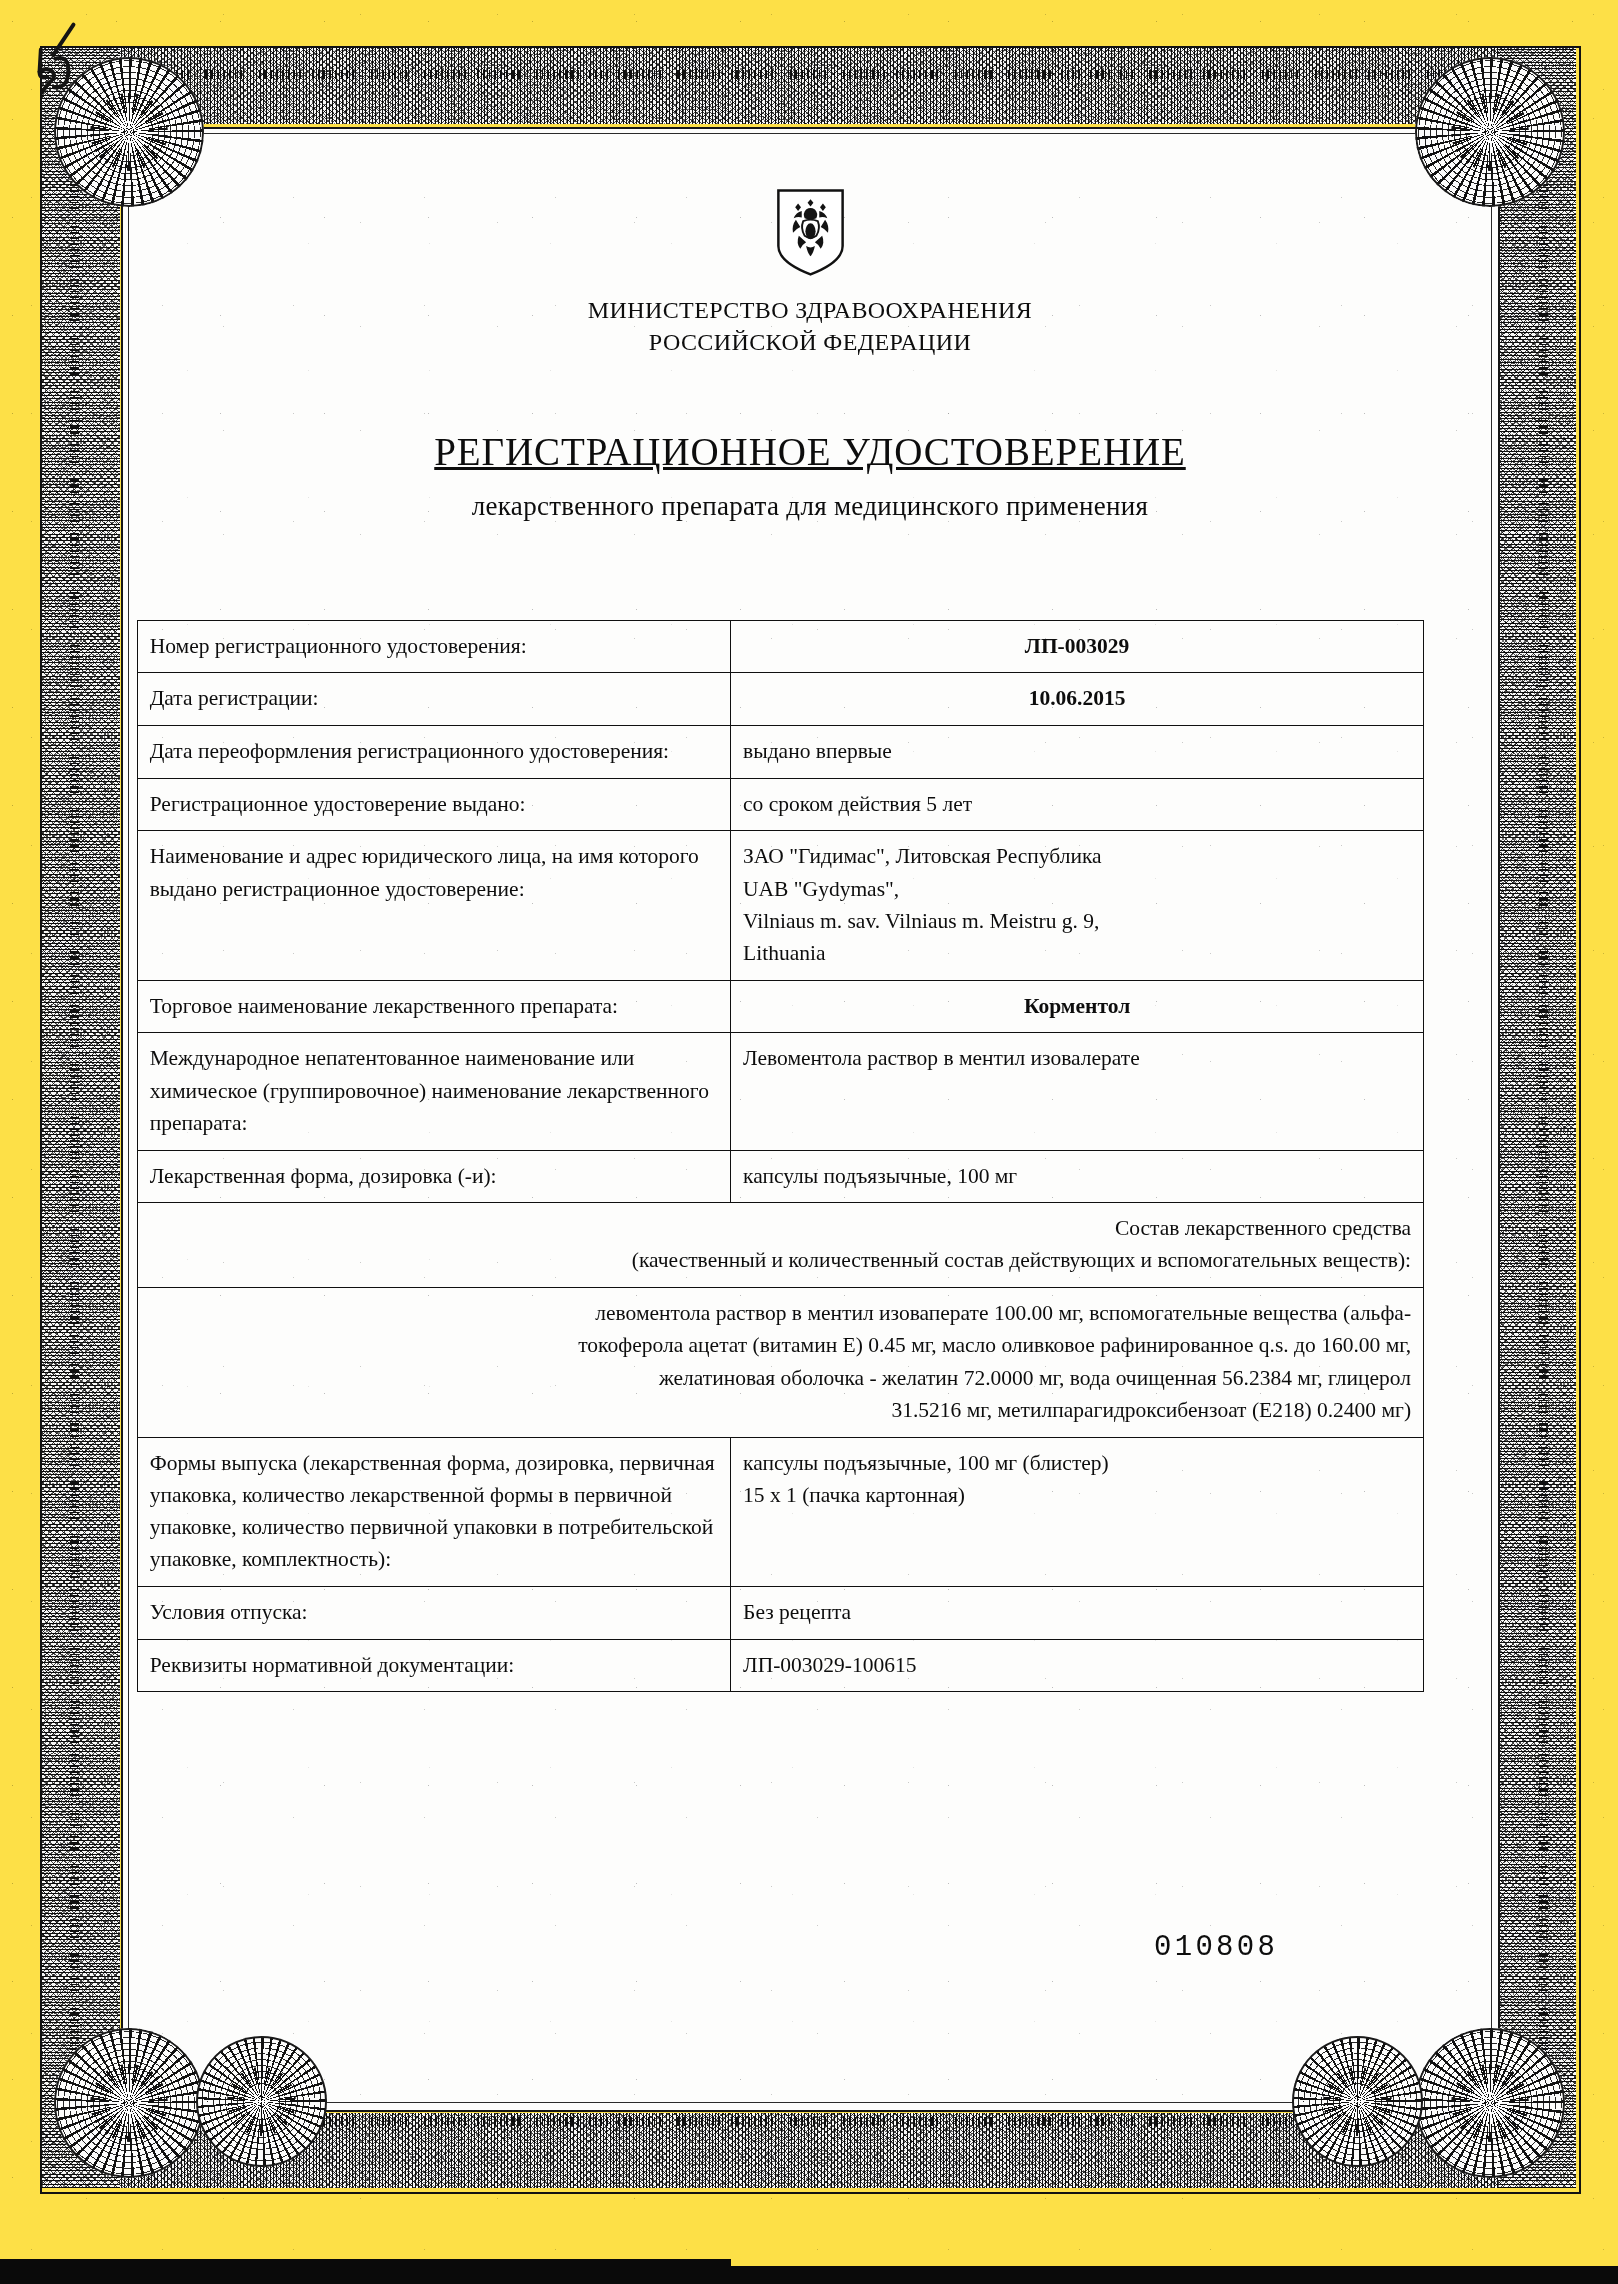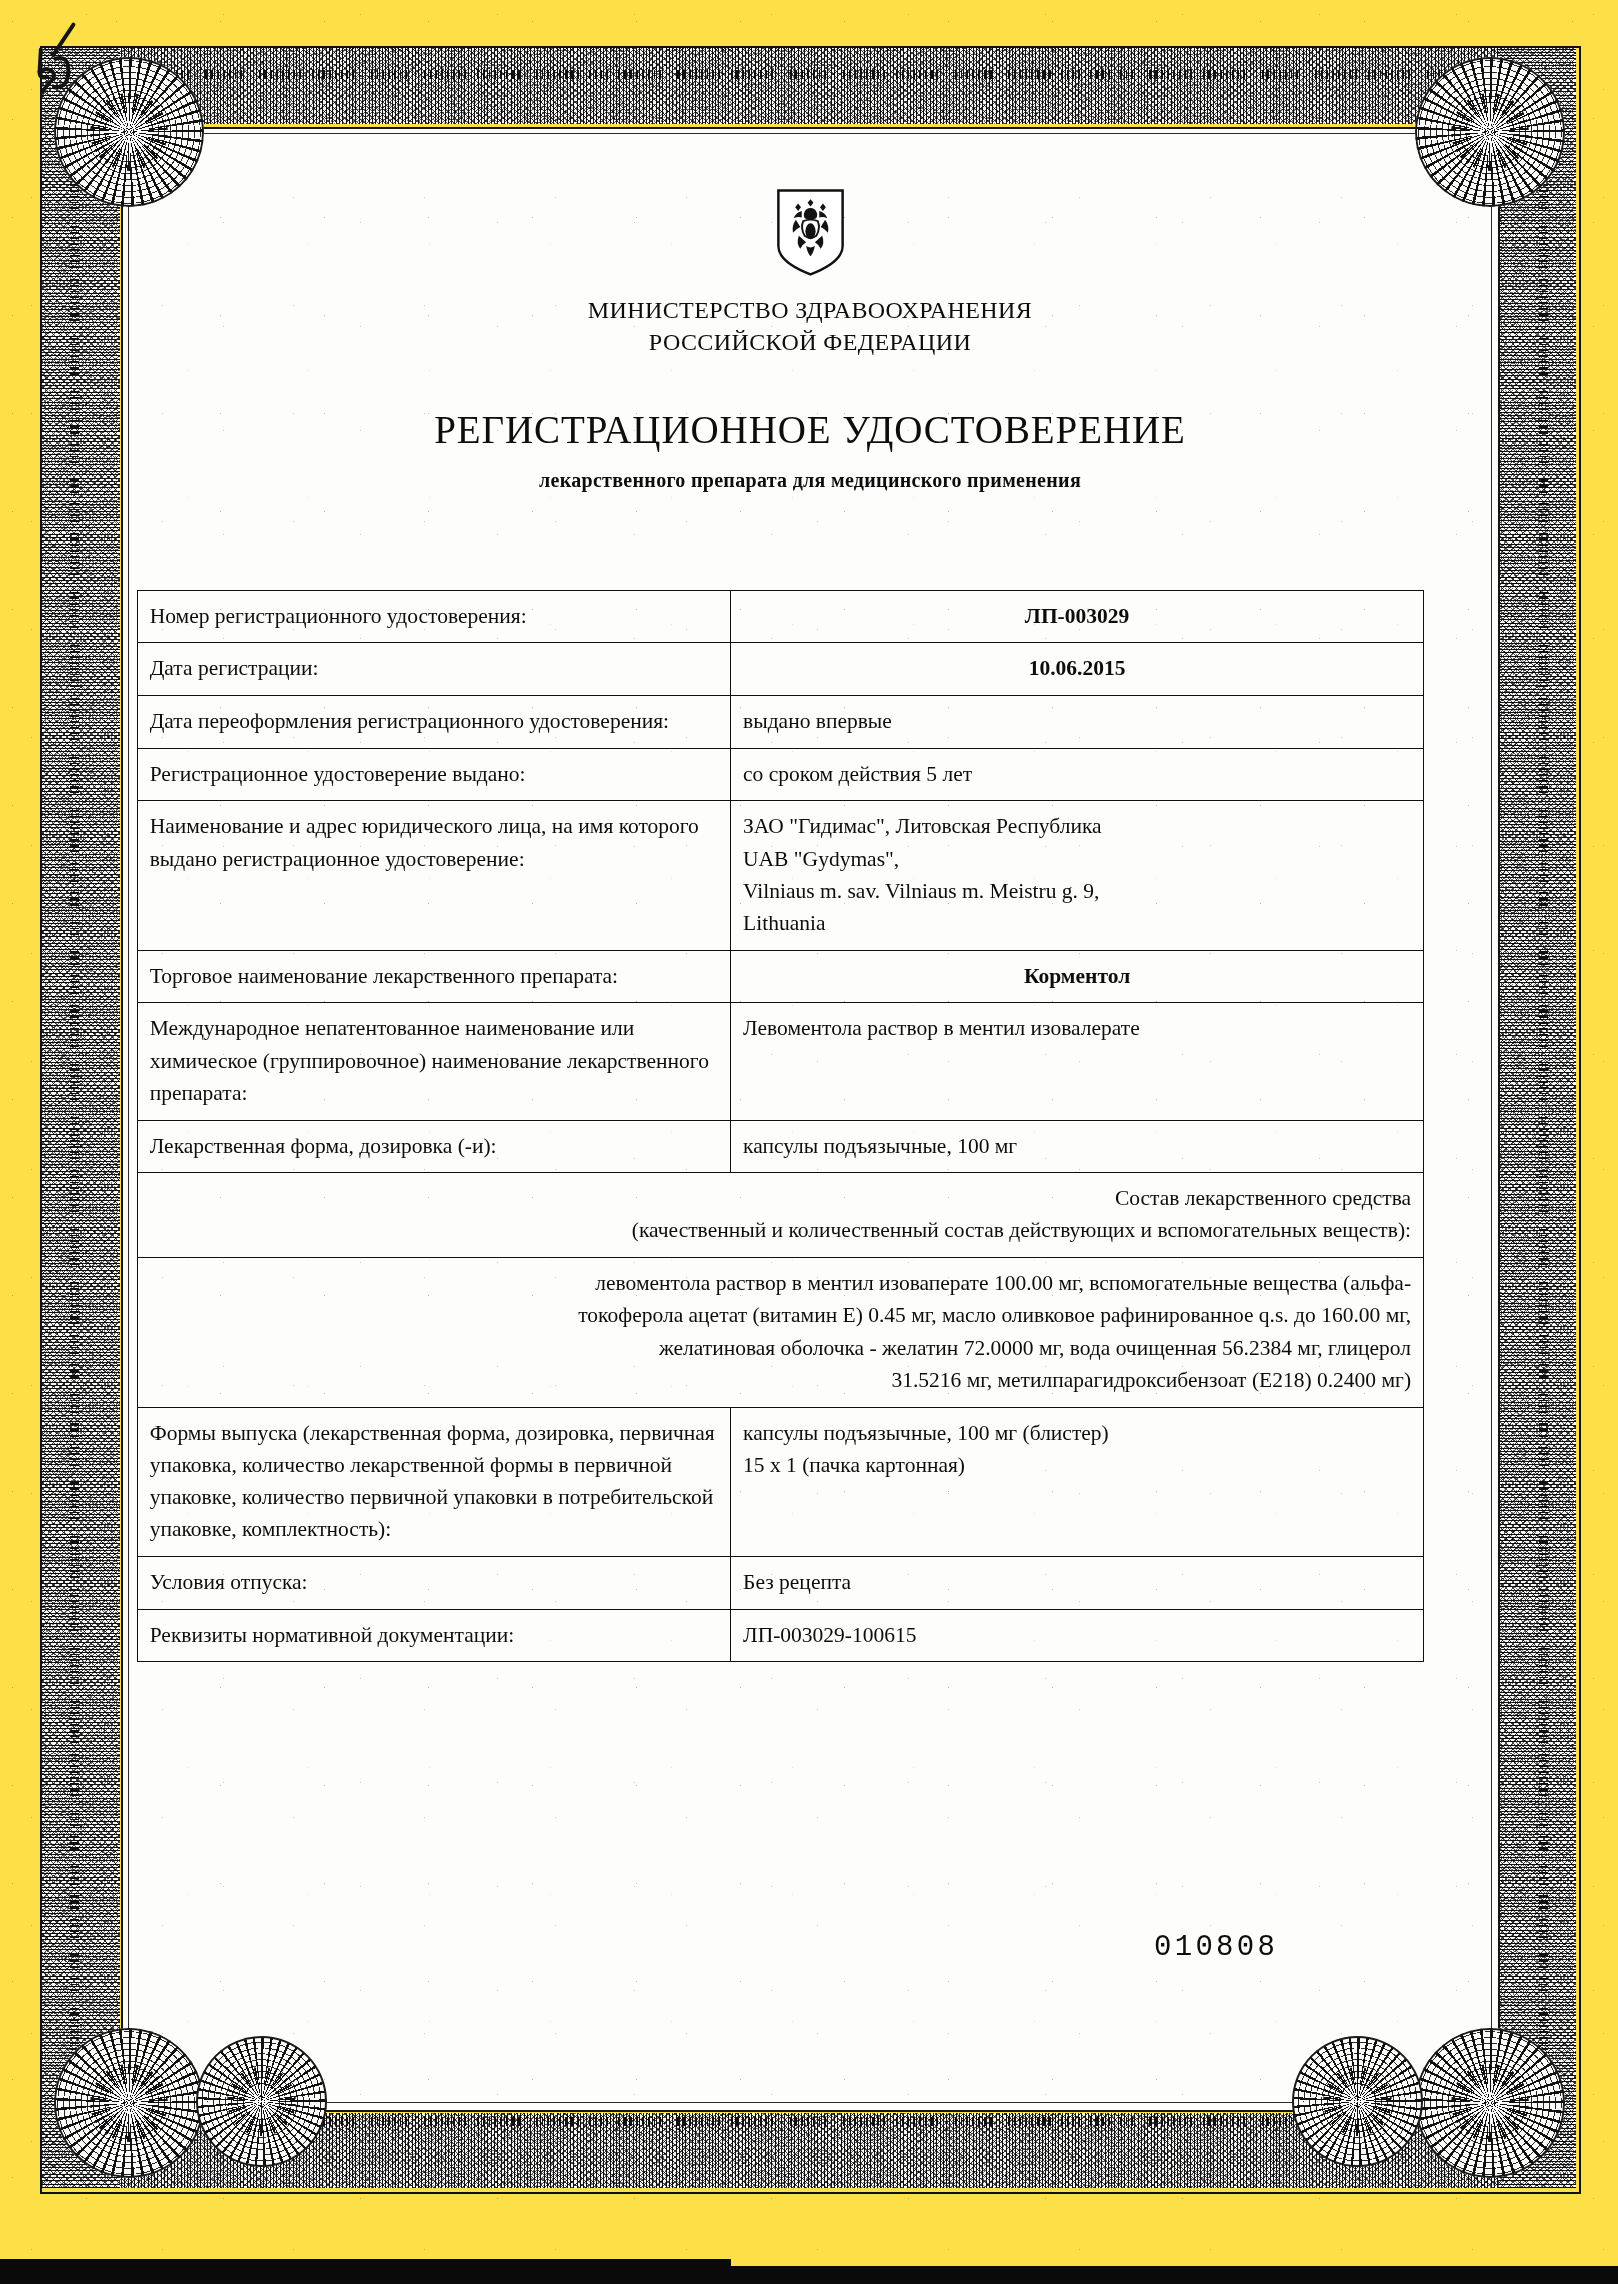--- a/index.html
+++ b/index.html
@@ -125,27 +125,28 @@
   #emblem{width:73px;margin:52px auto 0;display:block;}
 
   .ministry{
     text-align:center;margin-top:17px;
     font-size:24px;line-height:1.36;letter-spacing:0.4px;
     font-weight:400;
   }
   .ministry div{white-space:nowrap;}
 
   .doc-title{
-    text-align:center;margin-top:48px;
+    text-align:center;margin-top:70px;
     font-size:39px;letter-spacing:0.9px;font-weight:400;
     white-space:nowrap;
+    text-decoration:underline;
   }
   .doc-subtitle{
     text-align:center;margin-top:17px;
-    font-size:20px;letter-spacing:0.3px;font-weight:700;
+    font-size:27px;letter-spacing:0.3px;font-weight:400;
     white-space:nowrap;
   }
 
   
   #cert-table{
     margin:98px 2px 0 9px;width:1237px;
     border-collapse:collapse;
     table-layout:fixed;
   }
   #cert-table td{

